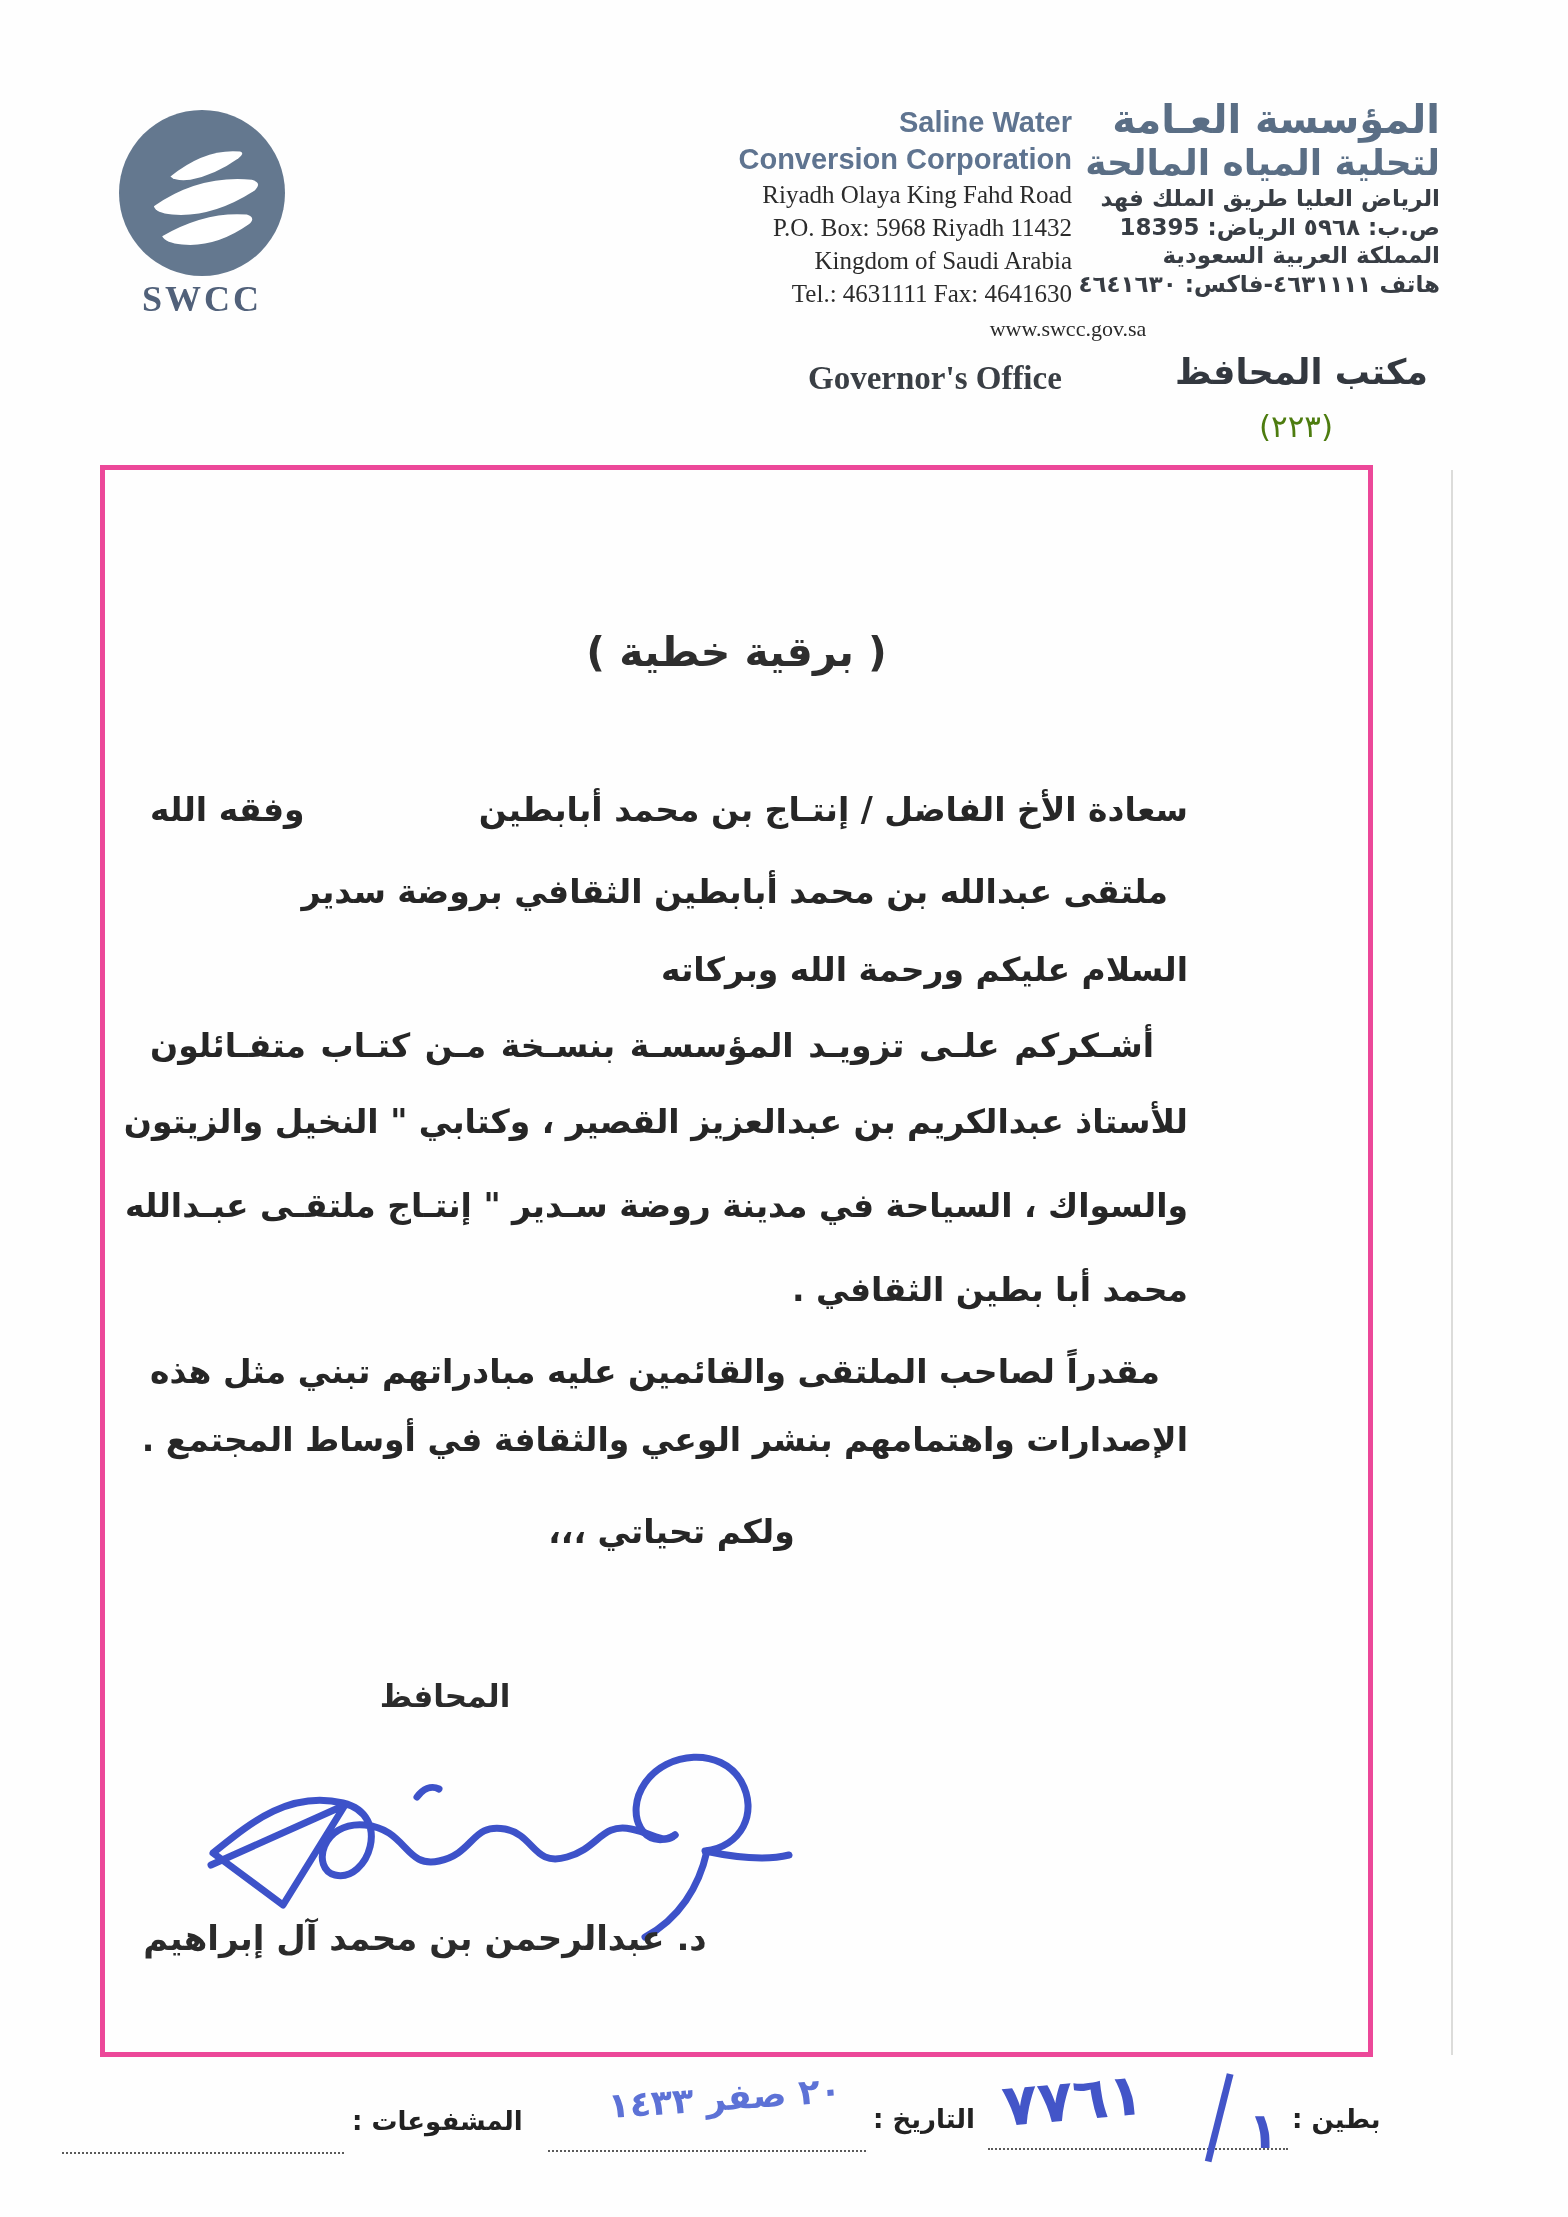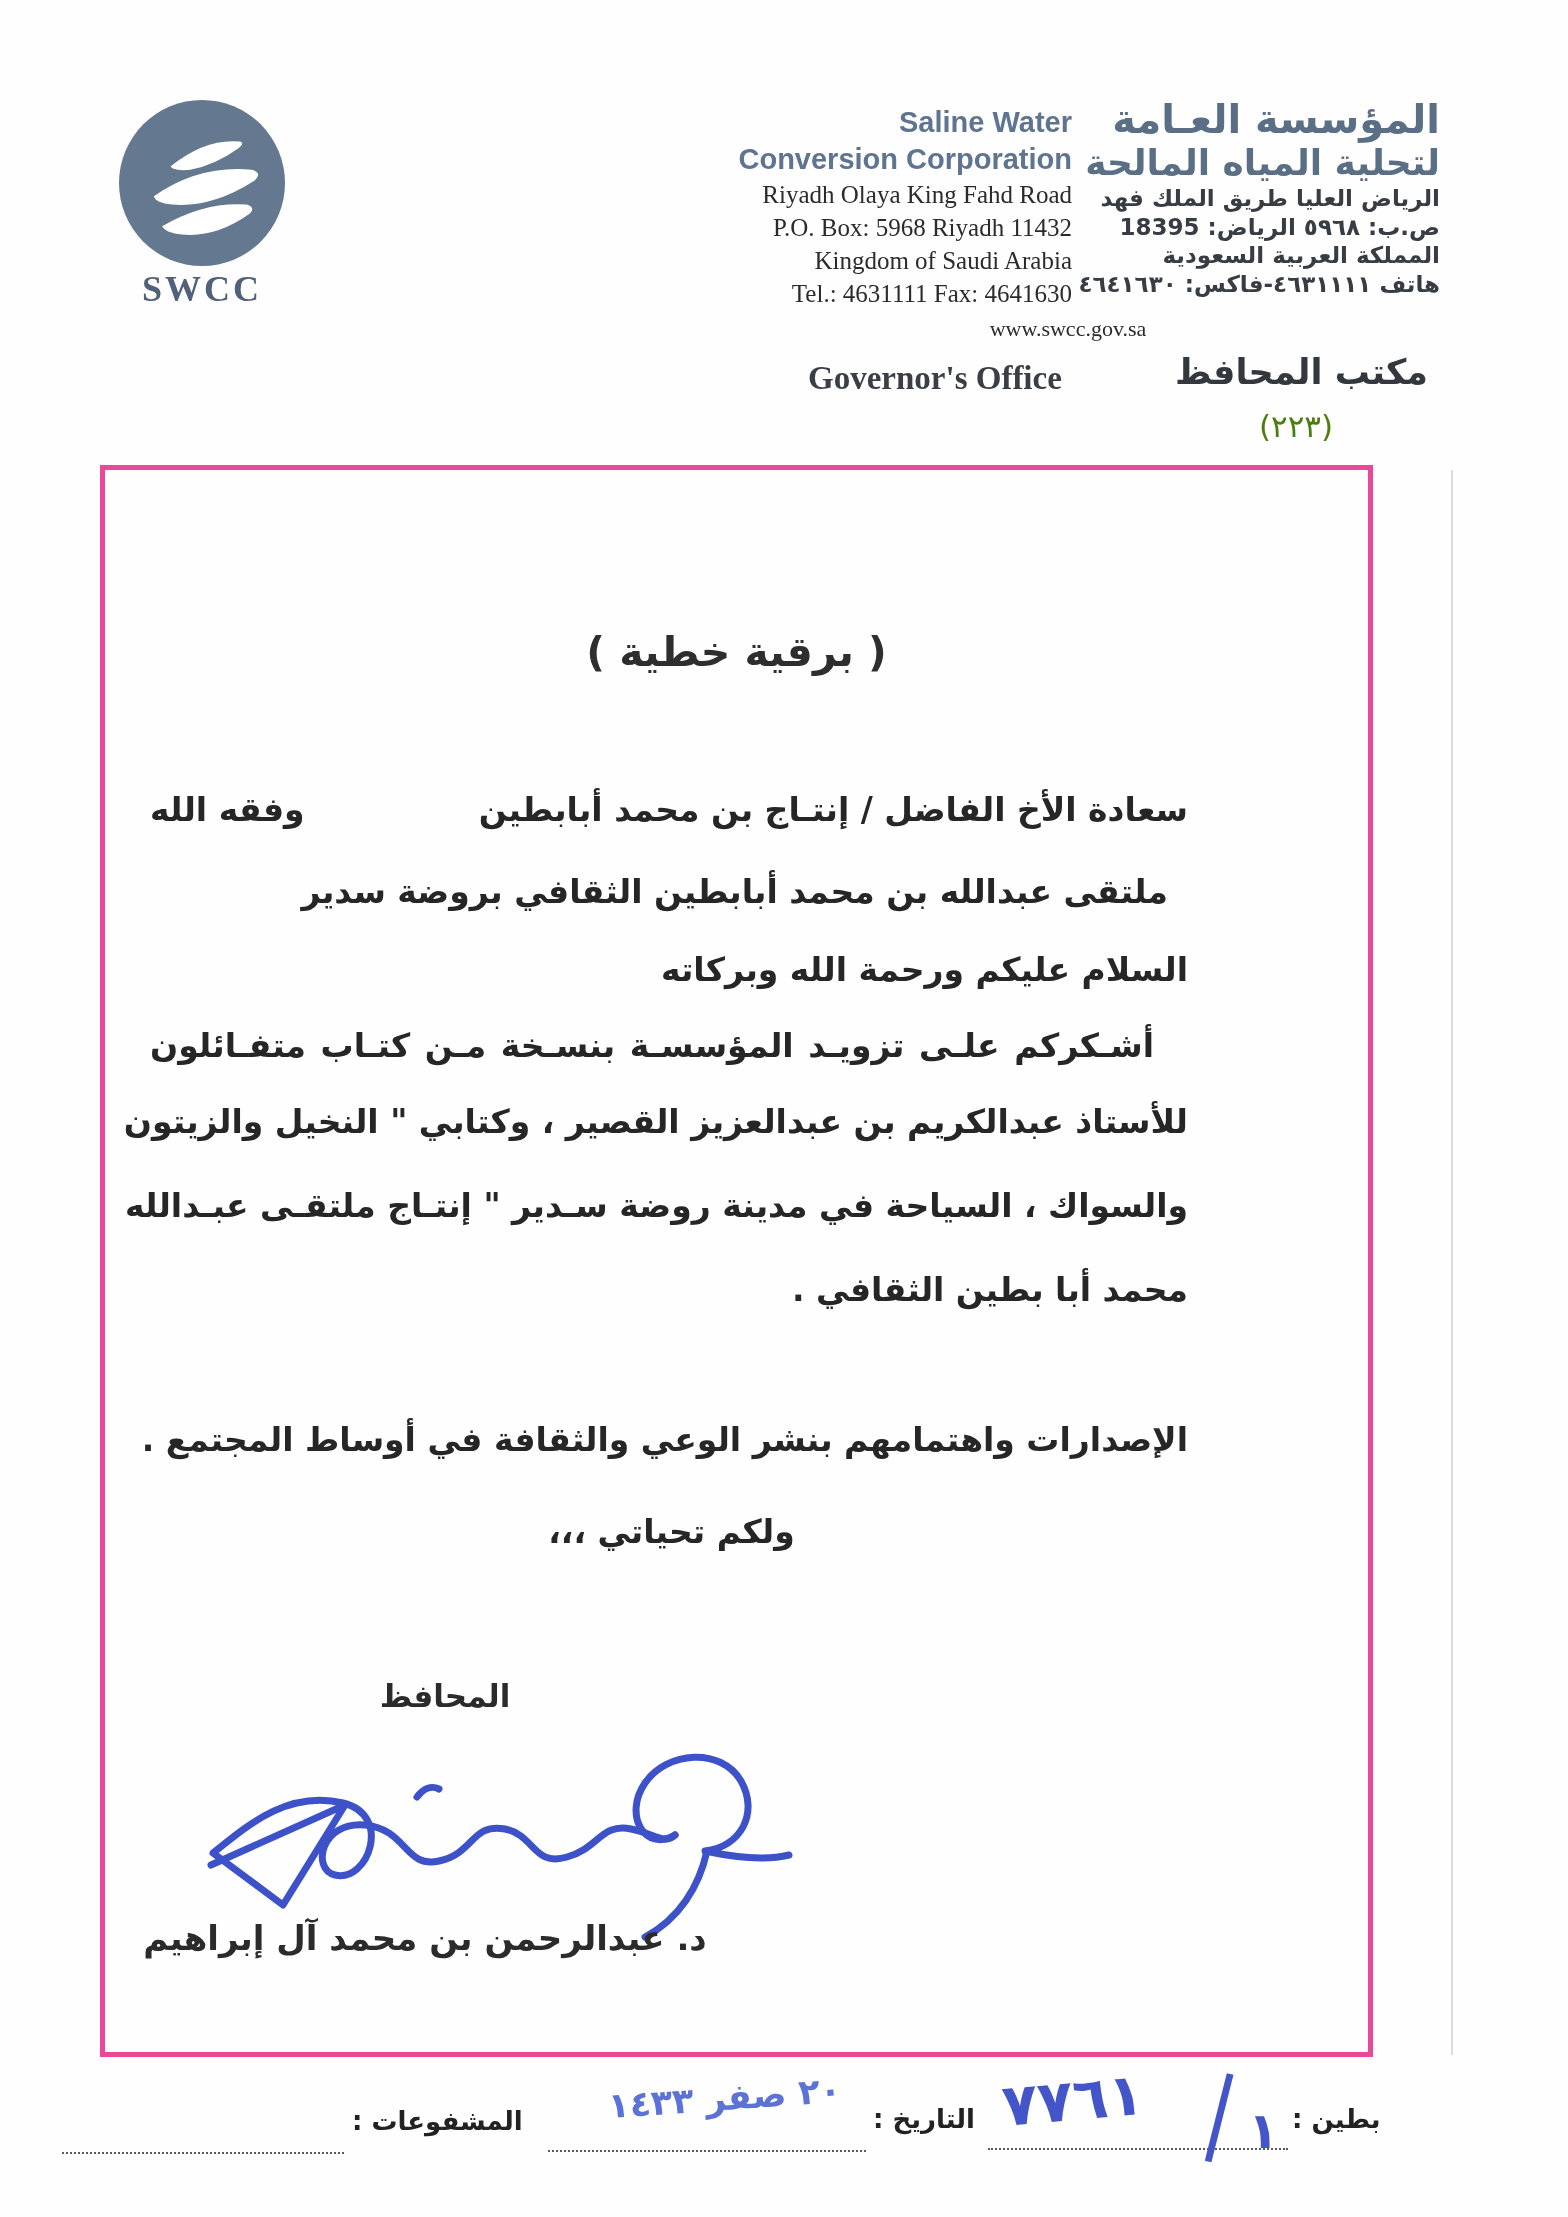--- a/index.html
+++ b/index.html
@@ -1,21 +1,21 @@
 <!DOCTYPE html>
 <html lang="ar"><head>
 <meta charset="utf-8">
 <style>
   html,body{margin:0;padding:0;background:#ffffff;}
   .page{
     position:relative;width:1568px;height:2217px;background:#fefefe;overflow:hidden;
     font-family:"DejaVu Sans",sans-serif;color:#272727;
   }
   
-  .logo-block{position:absolute;left:112px;top:100px;width:180px;text-align:center;}
+  .logo-block{position:absolute;left:112px;top:110px;width:180px;text-align:center;}
   .logo-block svg{width:166px;height:166px;display:block;margin:0 auto;}
   .logo-text{font-family:"Liberation Serif",serif;font-weight:bold;font-size:36px;
     letter-spacing:3px;color:#51617a;margin-top:2px;}
   .en-block{position:absolute;right:496px;top:104px;text-align:right;white-space:nowrap;}
   .en-brand{font-family:"Liberation Sans",sans-serif;font-weight:bold;font-size:29px;
     line-height:37px;color:#5f7490;}
   .en-addr{font-family:"Liberation Serif",serif;font-size:25px;line-height:33px;color:#2b2b2b;}
   .website{position:absolute;left:978px;top:316px;width:180px;text-align:center;
     font-family:"Liberation Serif",serif;font-size:22px;color:#2b2b2b;}
   .ar-block{position:absolute;right:128px;top:96px;text-align:right;direction:rtl;white-space:nowrap;}
@@ -110,20 +110,21 @@
     <div class="lb-item bodyline ln1">
       <span>سعادة الأخ الفاضل / إنتـاج بن محمد أبابطين</span>
       <span>وفقه الله</span>
     </div>
     <div class="lb-item bodyline al-right ln2">ملتقى عبدالله بن محمد أبابطين الثقافي بروضة سدير</div>
     <div class="lb-item bodyline al-right ln3">السلام عليكم ورحمة الله وبركاته</div>
     <div class="lb-item bodyline al-just ln4">أشـكركم علـى تزويـد المؤسسـة بنسـخة مـن كتـاب متفـائلون</div>
     <div class="lb-item bodyline al-just ln5">للأستاذ عبدالكريم بن عبدالعزيز القصير ، وكتابي " النخيل والزيتون</div>
     <div class="lb-item bodyline al-just ln6">والسواك ، السياحة في مدينة روضة سـدير " إنتـاج ملتقـى عبـدالله</div>
     <div class="lb-item bodyline al-right ln7">محمد أبا بطين الثقافي .</div>
+    <div class="lb-item bodyline al-just ln8">مقدراً لصاحب الملتقى والقائمين عليه مبادراتهم تبني مثل هذه</div>
     <div class="lb-item bodyline al-right ln9">الإصدارات واهتمامهم بنشر الوعي والثقافة في أوساط المجتمع .</div>
     <div class="lb-item bodyline al-center ln10">ولكم تحياتي ،،،</div>
 
     <div class="lb-item gov-label">المحافظ</div>
 
     <svg class="sig-svg" viewBox="0 0 610 245">
       <g fill="none" stroke="#3d52c9" stroke-width="7" stroke-linecap="round" stroke-linejoin="round">
         <path d="M18 160 L152 100 L90 200 L20 148
                  C 55 120, 95 85, 150 98
                  C 200 110, 175 178, 142 170

